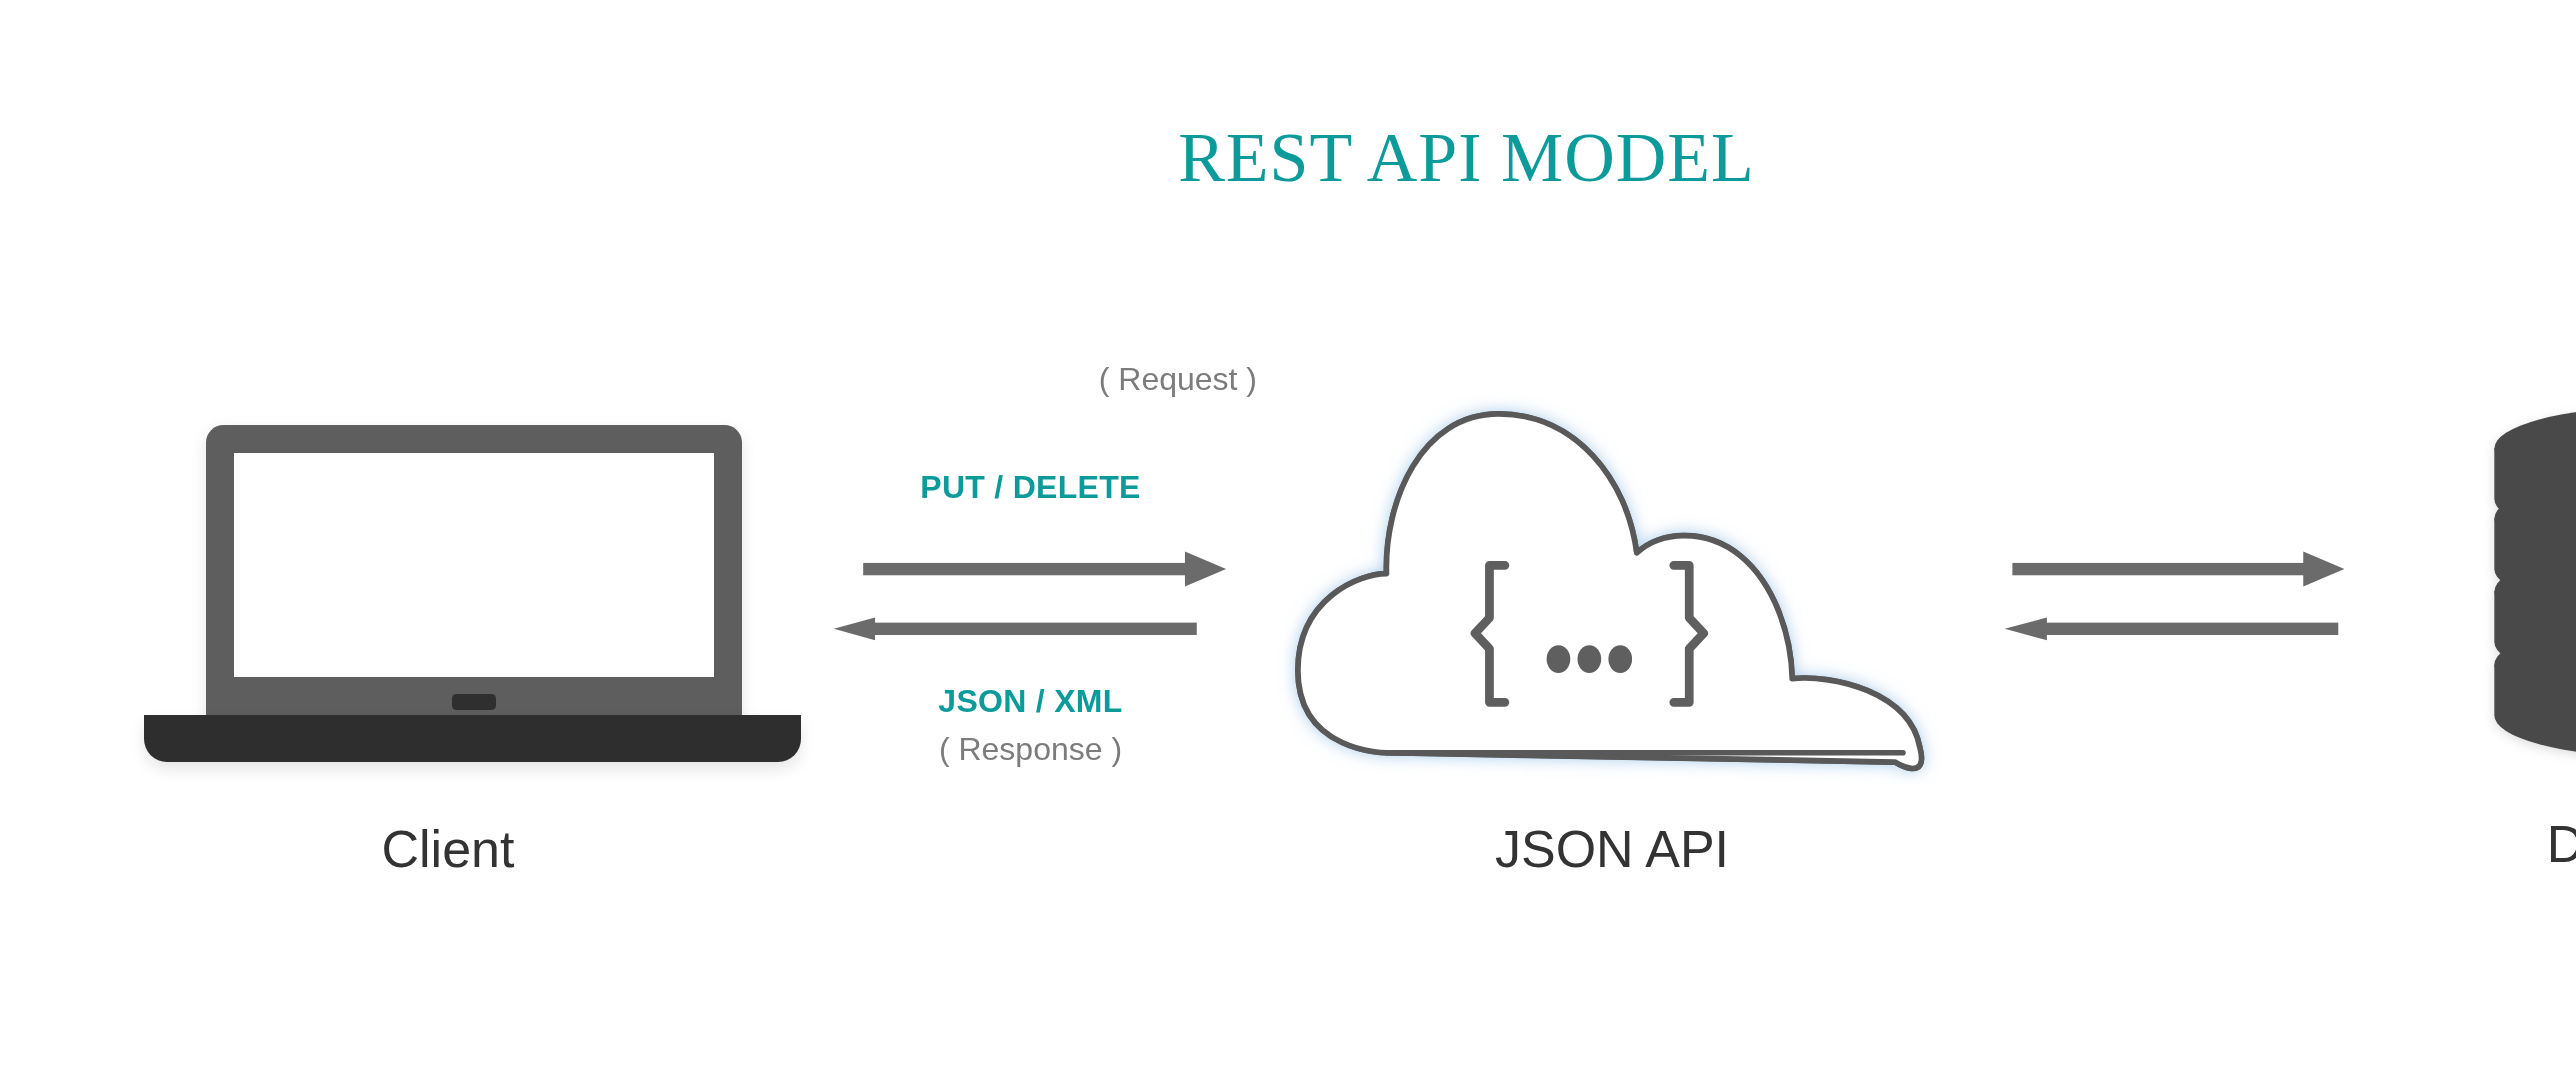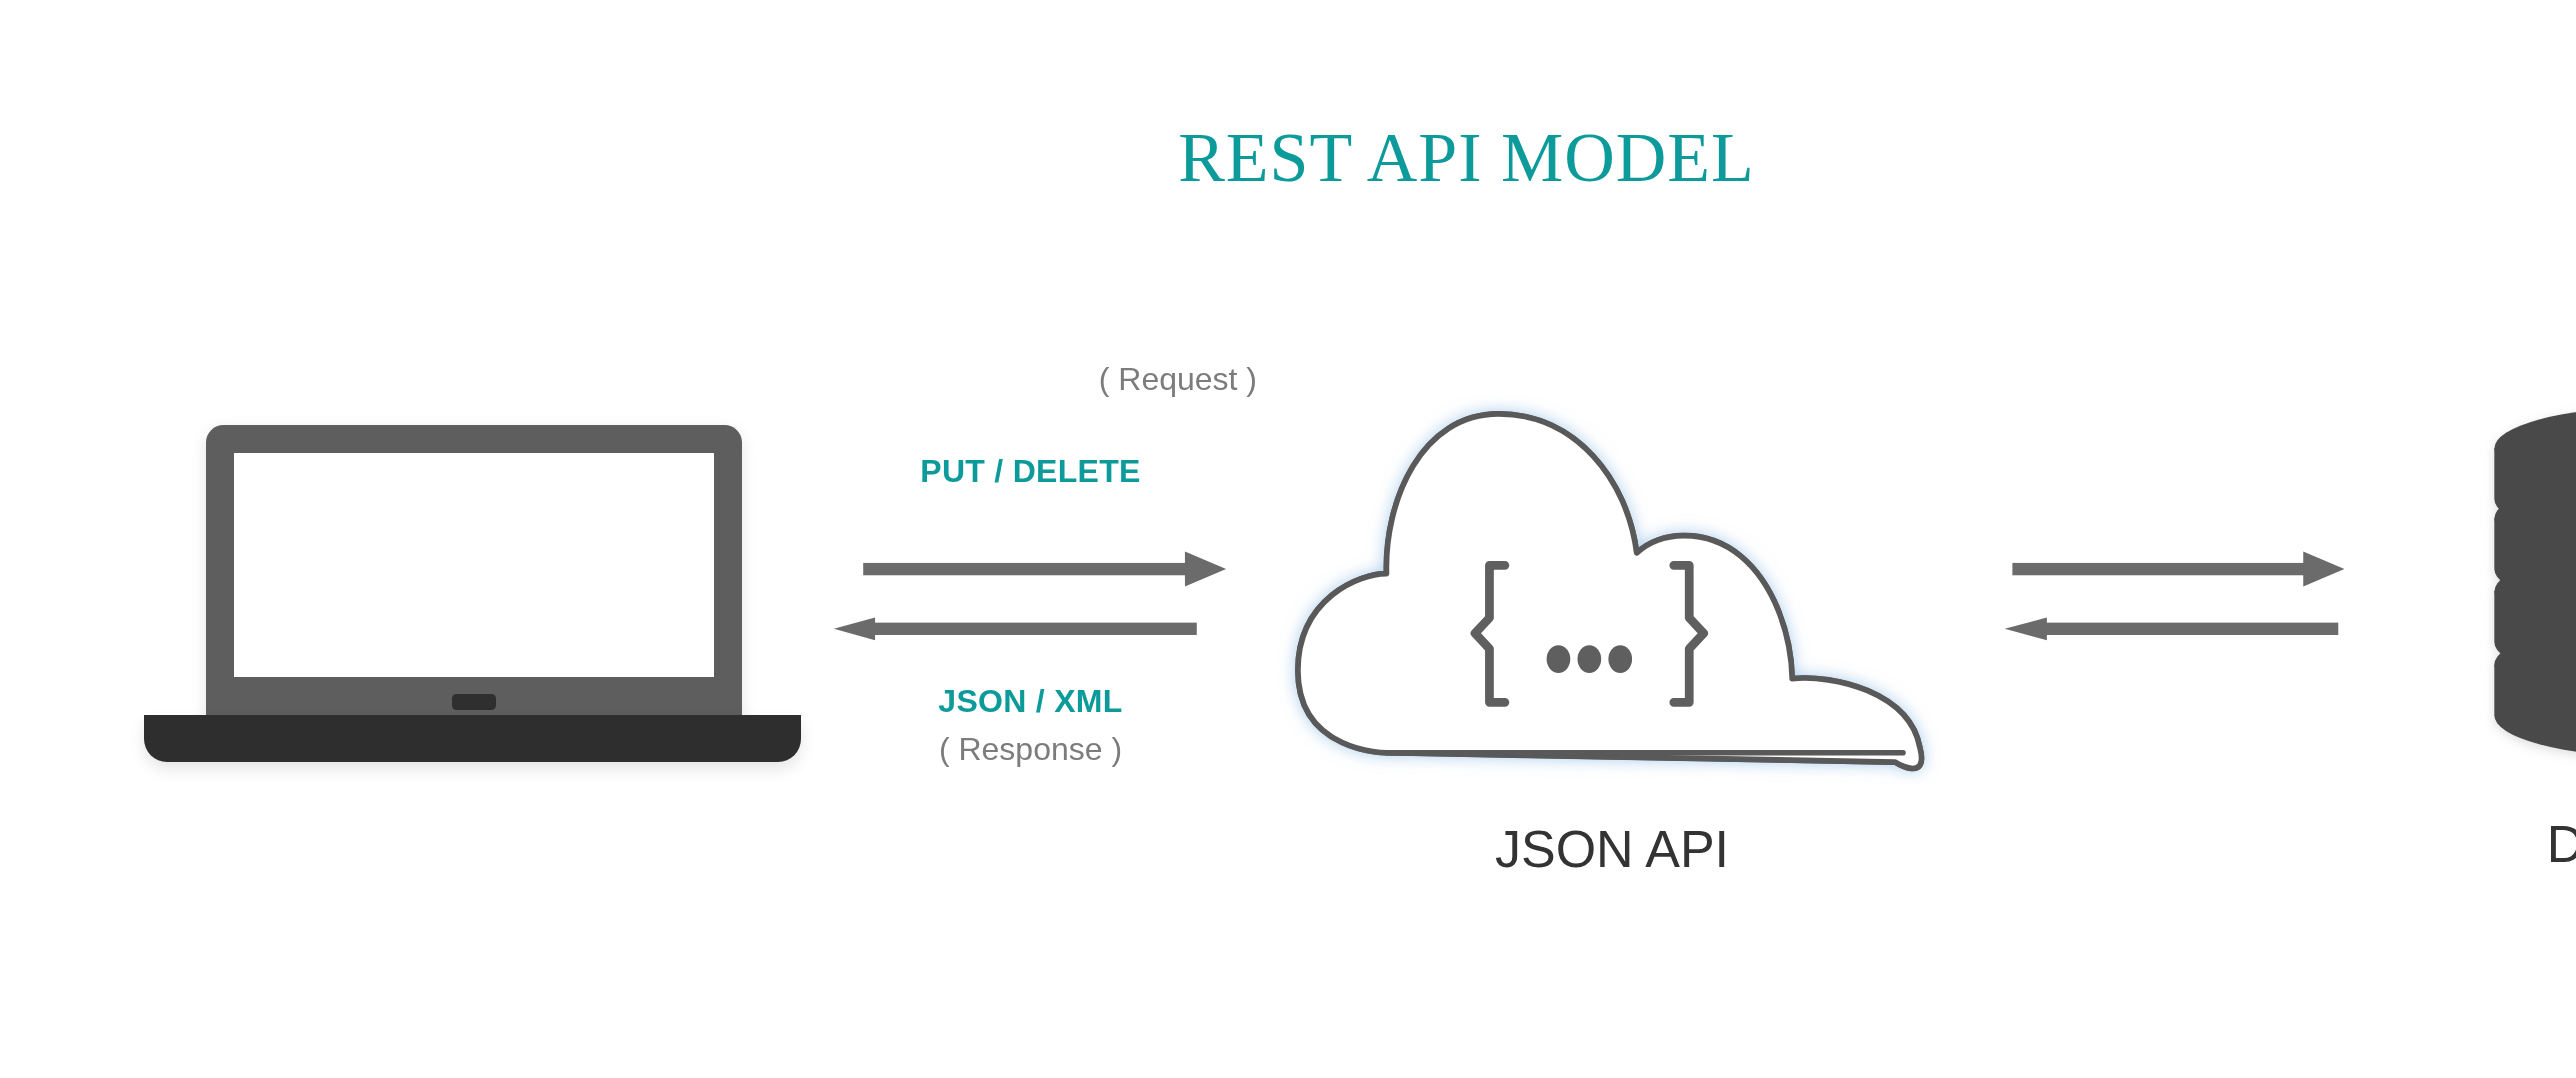--- a/index.html
+++ b/index.html
@@ -144,27 +144,28 @@
 
   <div class="title">REST API MODEL</div>
 
   <div id="client-node">
     <div class="laptop-lid">
       <div class="laptop-screen"></div>
       <div class="laptop-trackpad-notch"></div>
     </div>
     <div class="laptop-base"></div>
   </div>
+  <div class="node-label" style="left:144px; top:819px; width:608px;">Client</div>
 
   <div class="flow" style="left:804px; top:361px; width:453px; height:422px;">
 
     <div class="flow-text txt-paren" style="top:0px;text-align:right;">( Request )</div>
 
 
-    <div class="flow-text txt-method" style="top:92px;">PUT / DELETE</div>
+    <div class="flow-text txt-method" style="top:108px;">PUT / DELETE</div>
 
     <svg style="position:absolute; left:0; top:170px;" width="453" height="139" viewBox="0 0 880 270">
 
       <g>
         <rect x="115" y="62" width="648" height="24" fill="#6b6b6b"></rect>
         <polygon points="740,40 820,74 740,108" fill="#6b6b6b"></polygon>
       </g>
 
       <g>
         <rect x="115" y="178" width="648" height="24" fill="#6b6b6b"></rect>

